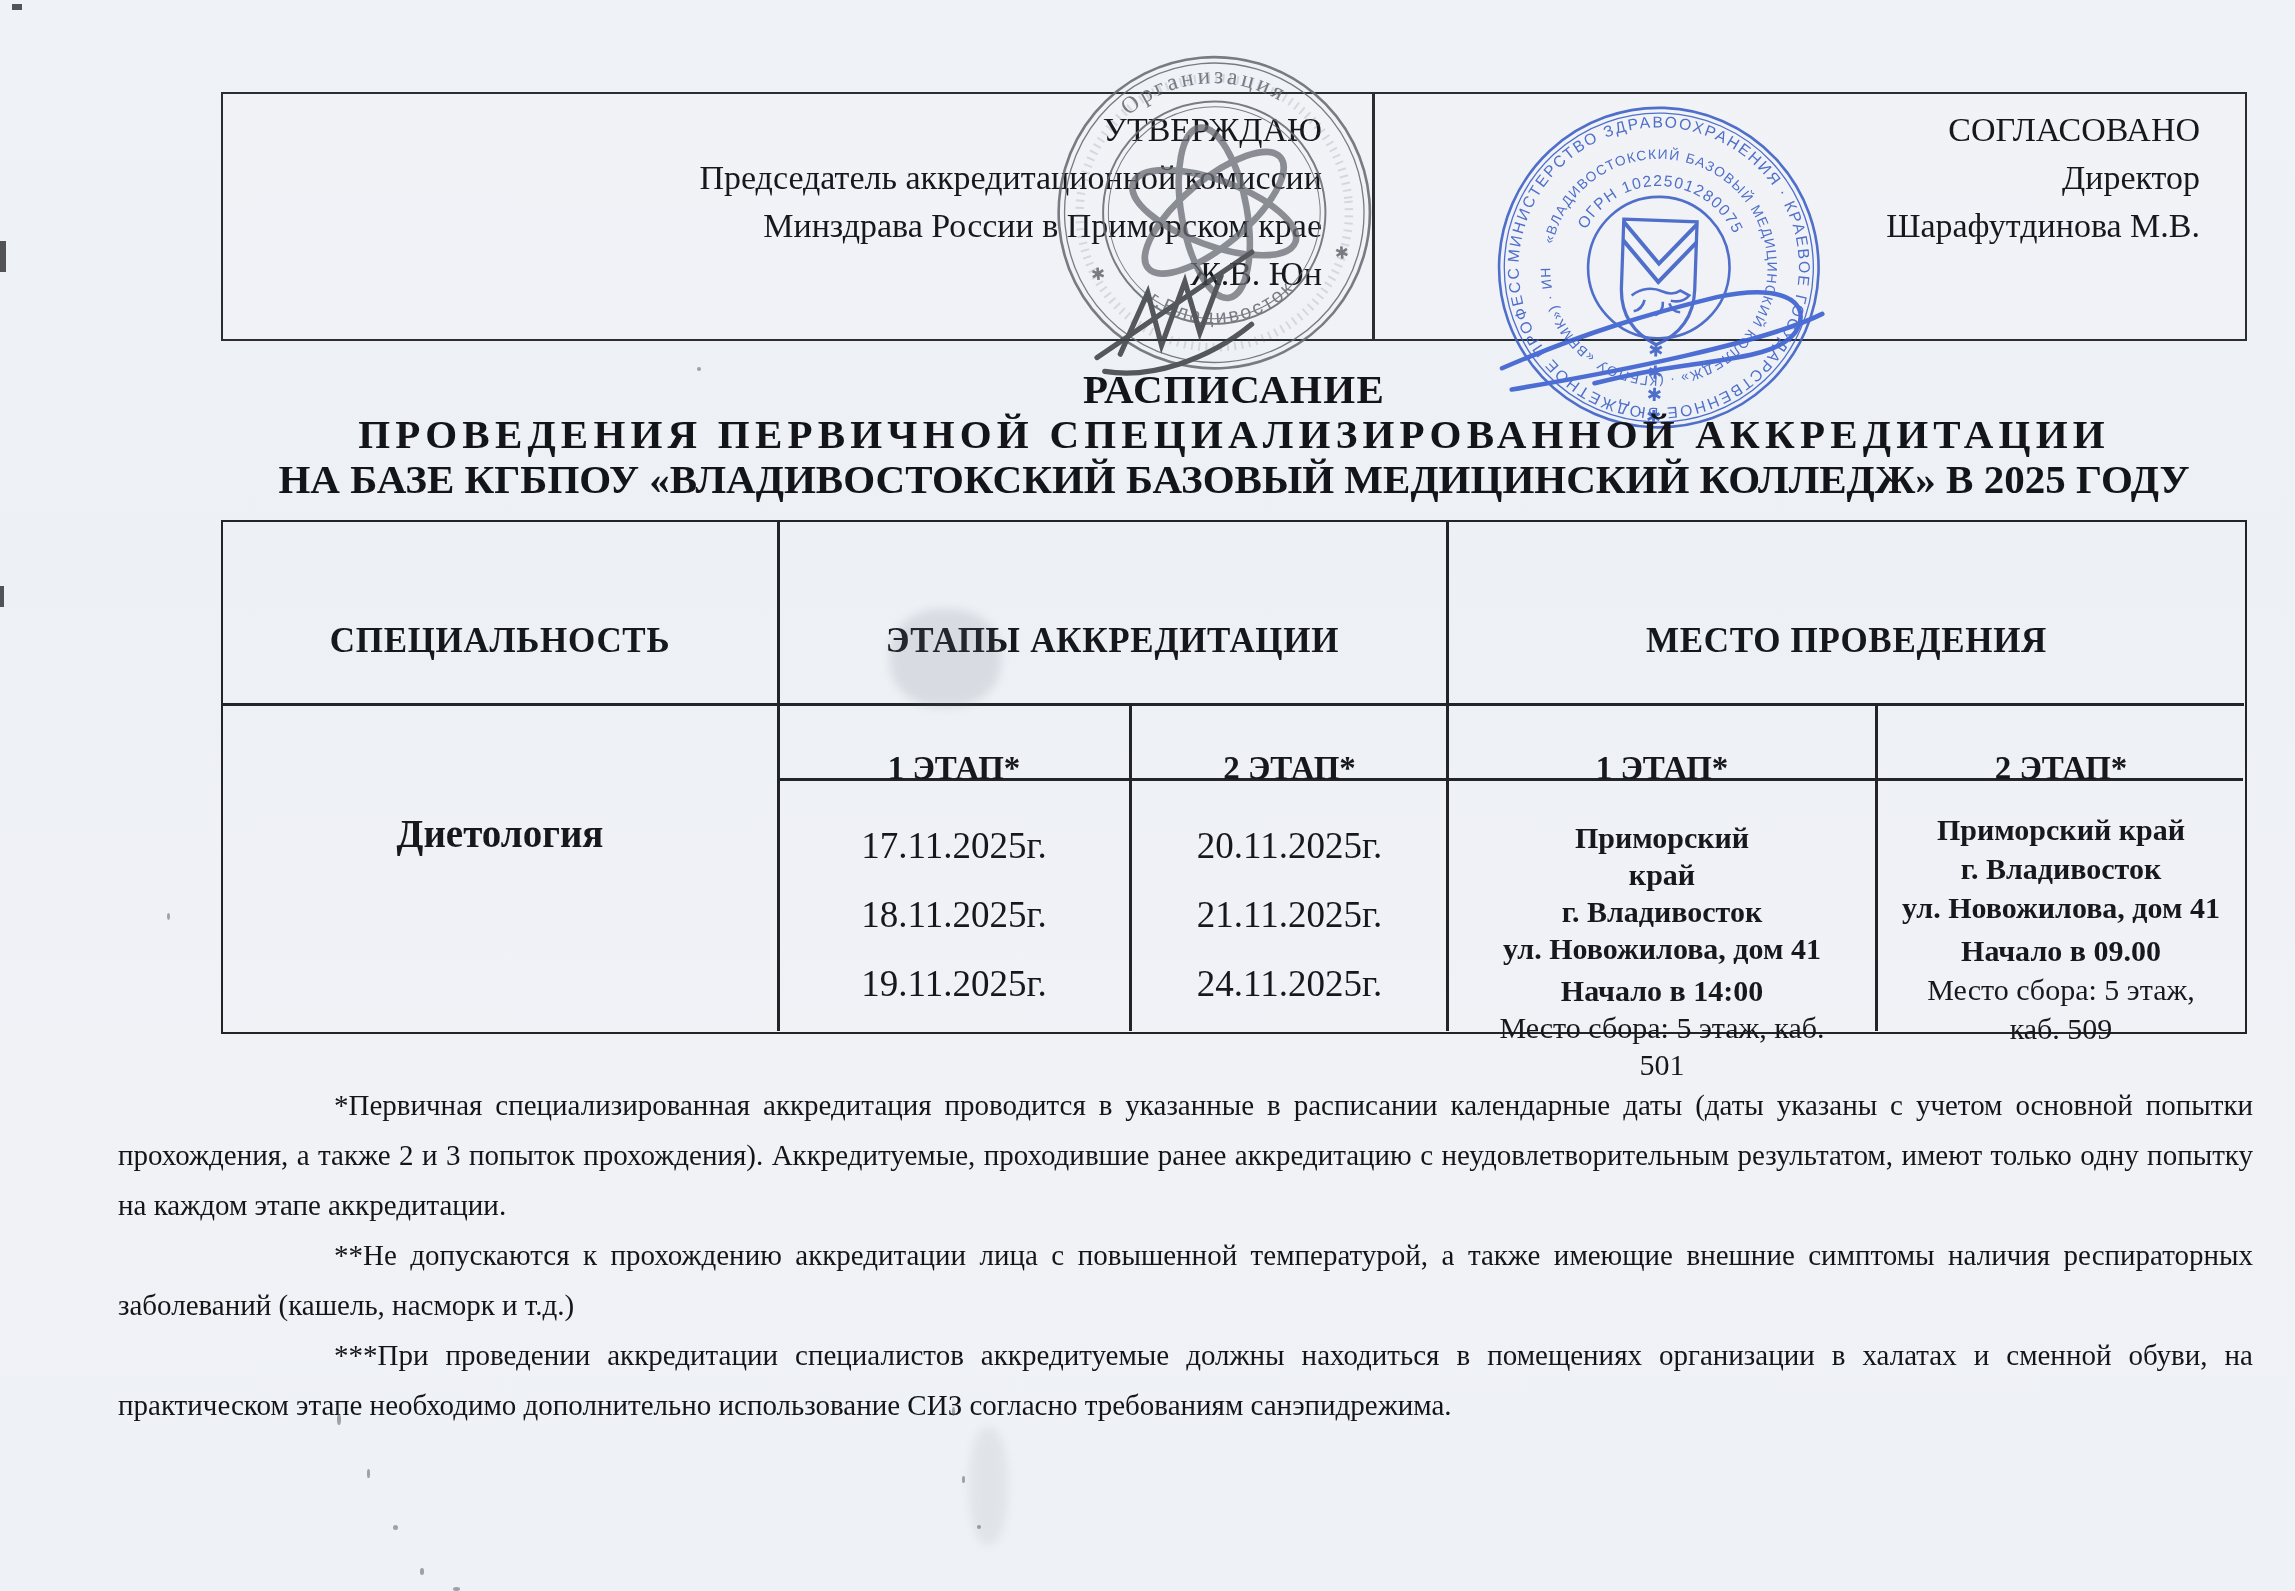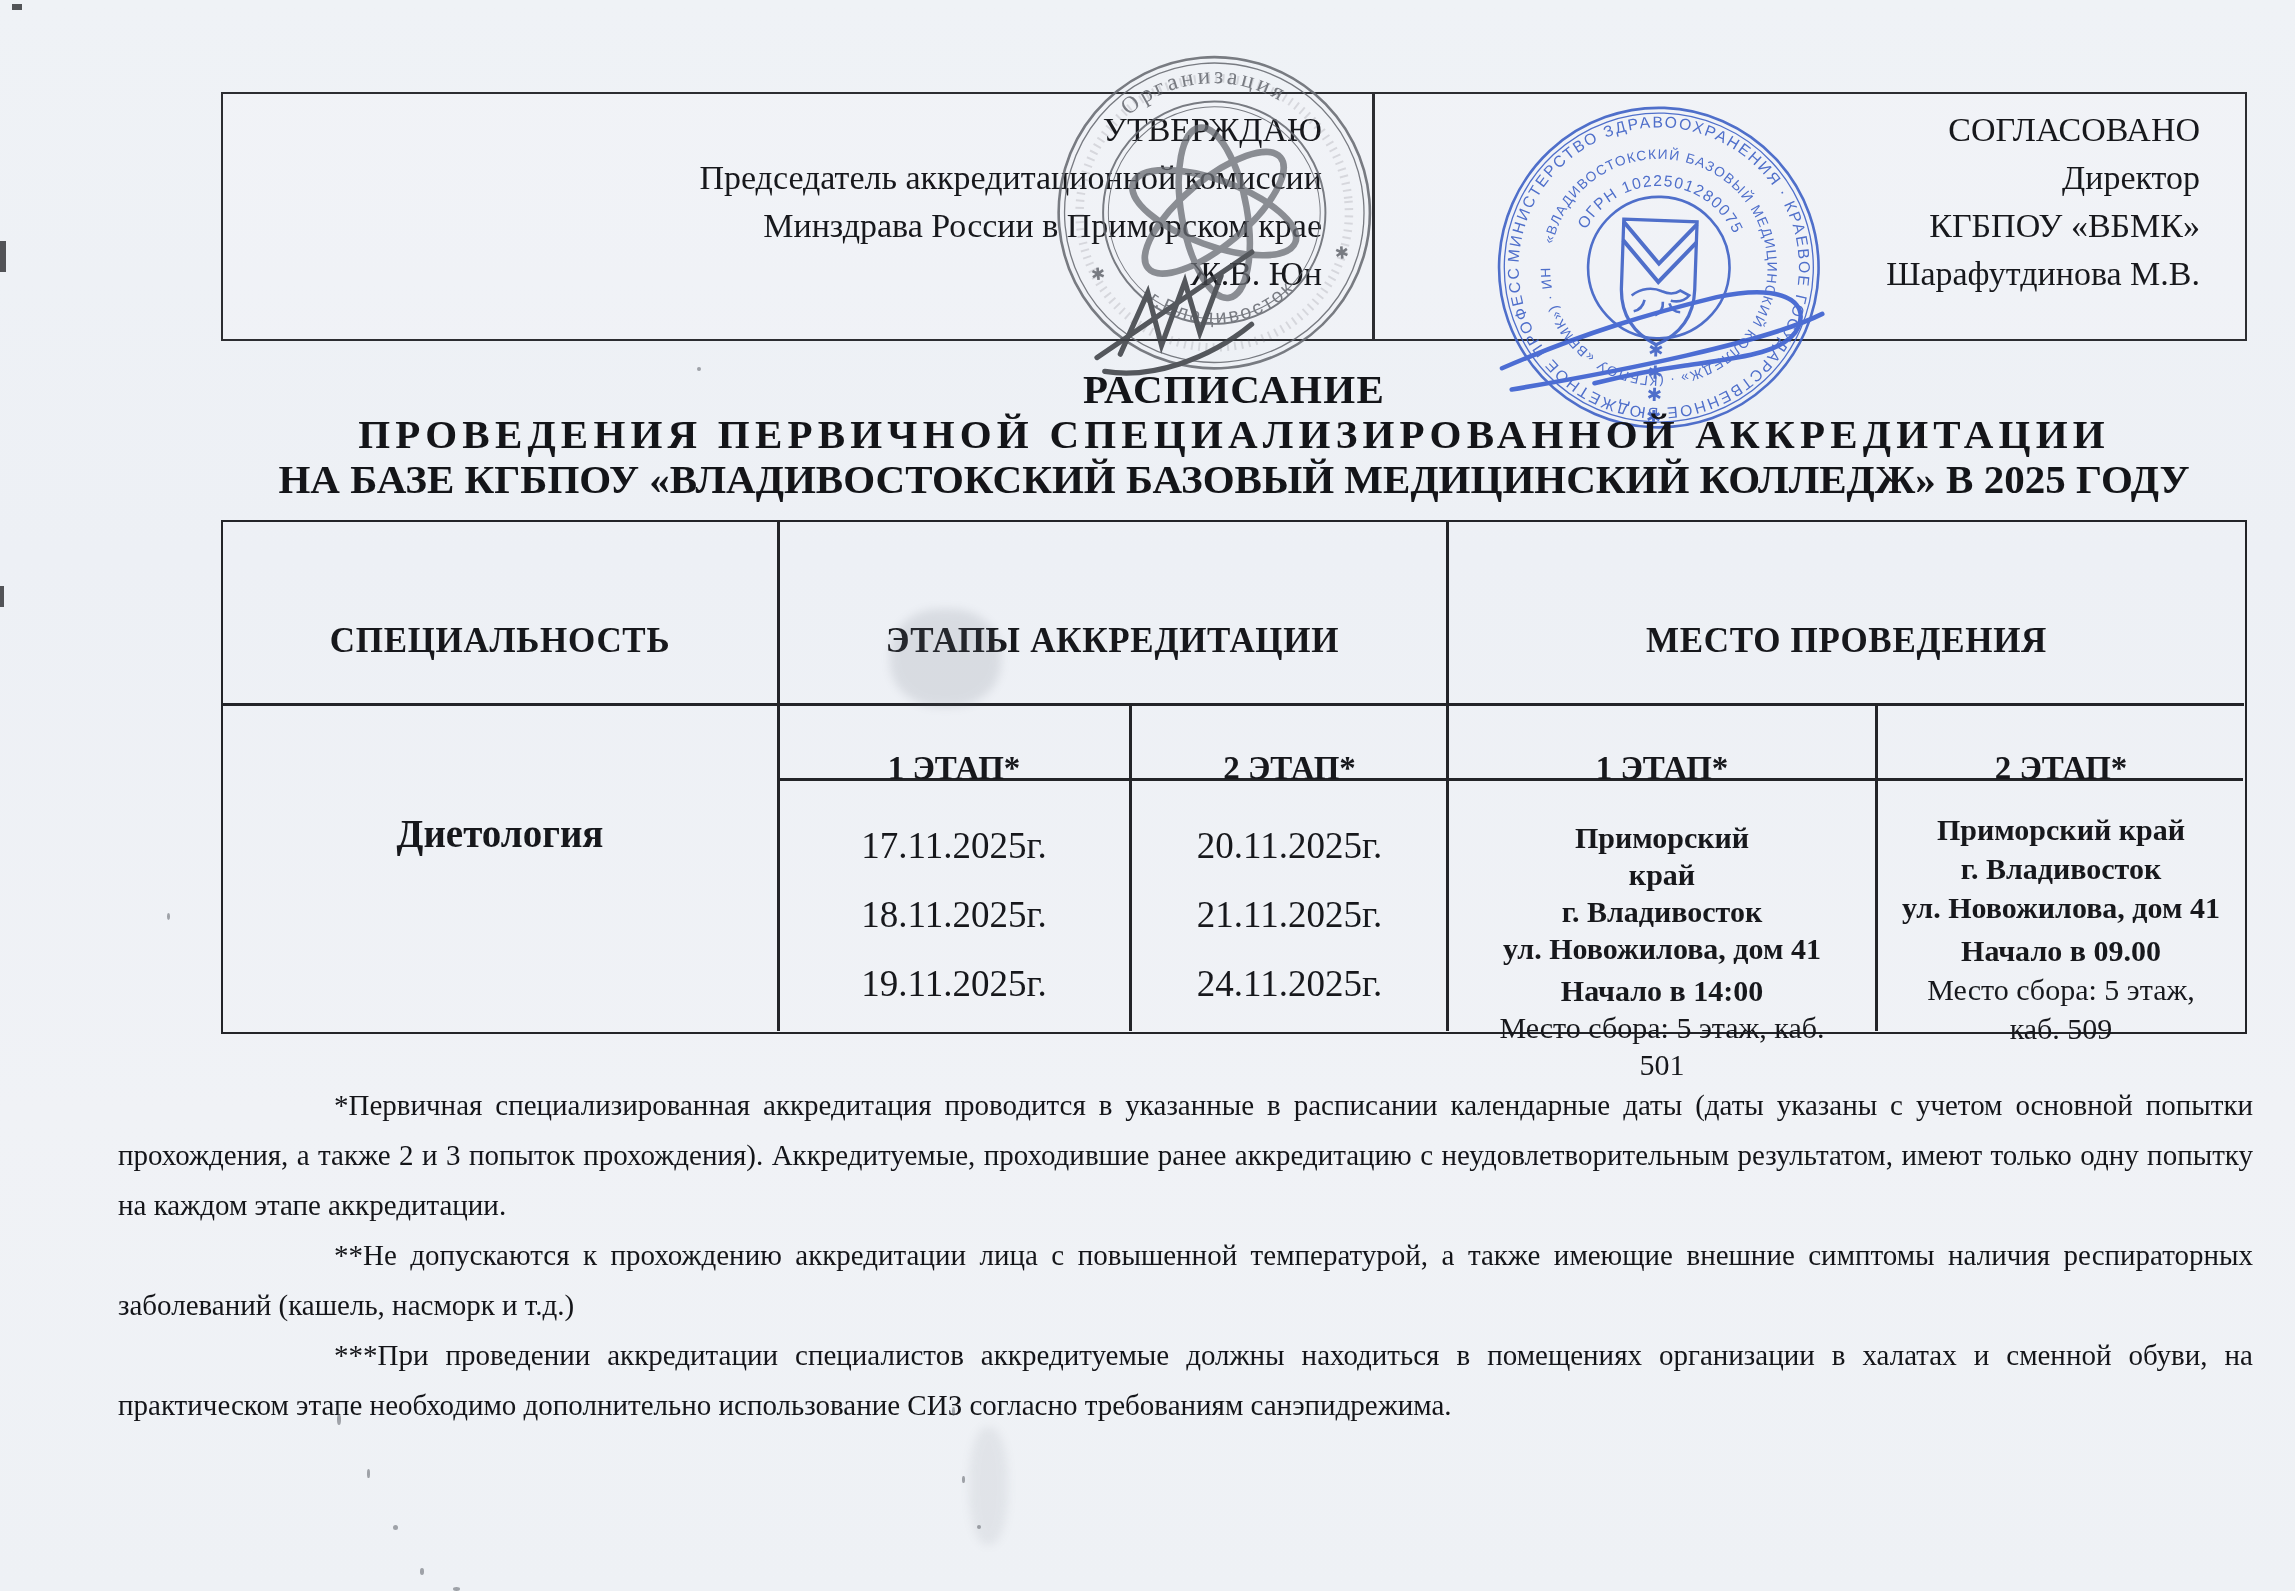--- a/index.html
+++ b/index.html
@@ -56,21 +56,20 @@
 <div class="abs approval-block approval-left">
   <div>УТВЕРЖДАЮ</div>
   <div>Председатель аккредитационной комиссии</div>
   <div>Минздрава России в Приморском крае</div>
   <div>Ж.В. Юн</div>
 </div>
 
 <div class="abs approval-block approval-right">
   <div>СОГЛАСОВАНО</div>
   <div>Директор</div>
-  <div>КГБПОУ «ВБМК»</div>
   <div>Шарафутдинова М.В.</div>
 </div>
 
 <svg class="abs stamp stamp-commission" viewBox="0 0 520 545" fill="none">
   <g stroke="currentColor">
     <circle cx="258" cy="265" r="238" stroke-width="4"></circle>
     <circle cx="258" cy="265" r="229" stroke-width="2"></circle>
     <circle cx="258" cy="265" r="206" stroke-width="13" stroke-dasharray="3 8" opacity=".22"></circle>
     <circle cx="258" cy="265" r="170" stroke-width="3"></circle>
     <circle cx="258" cy="265" r="162" stroke-width="1.5"></circle>

